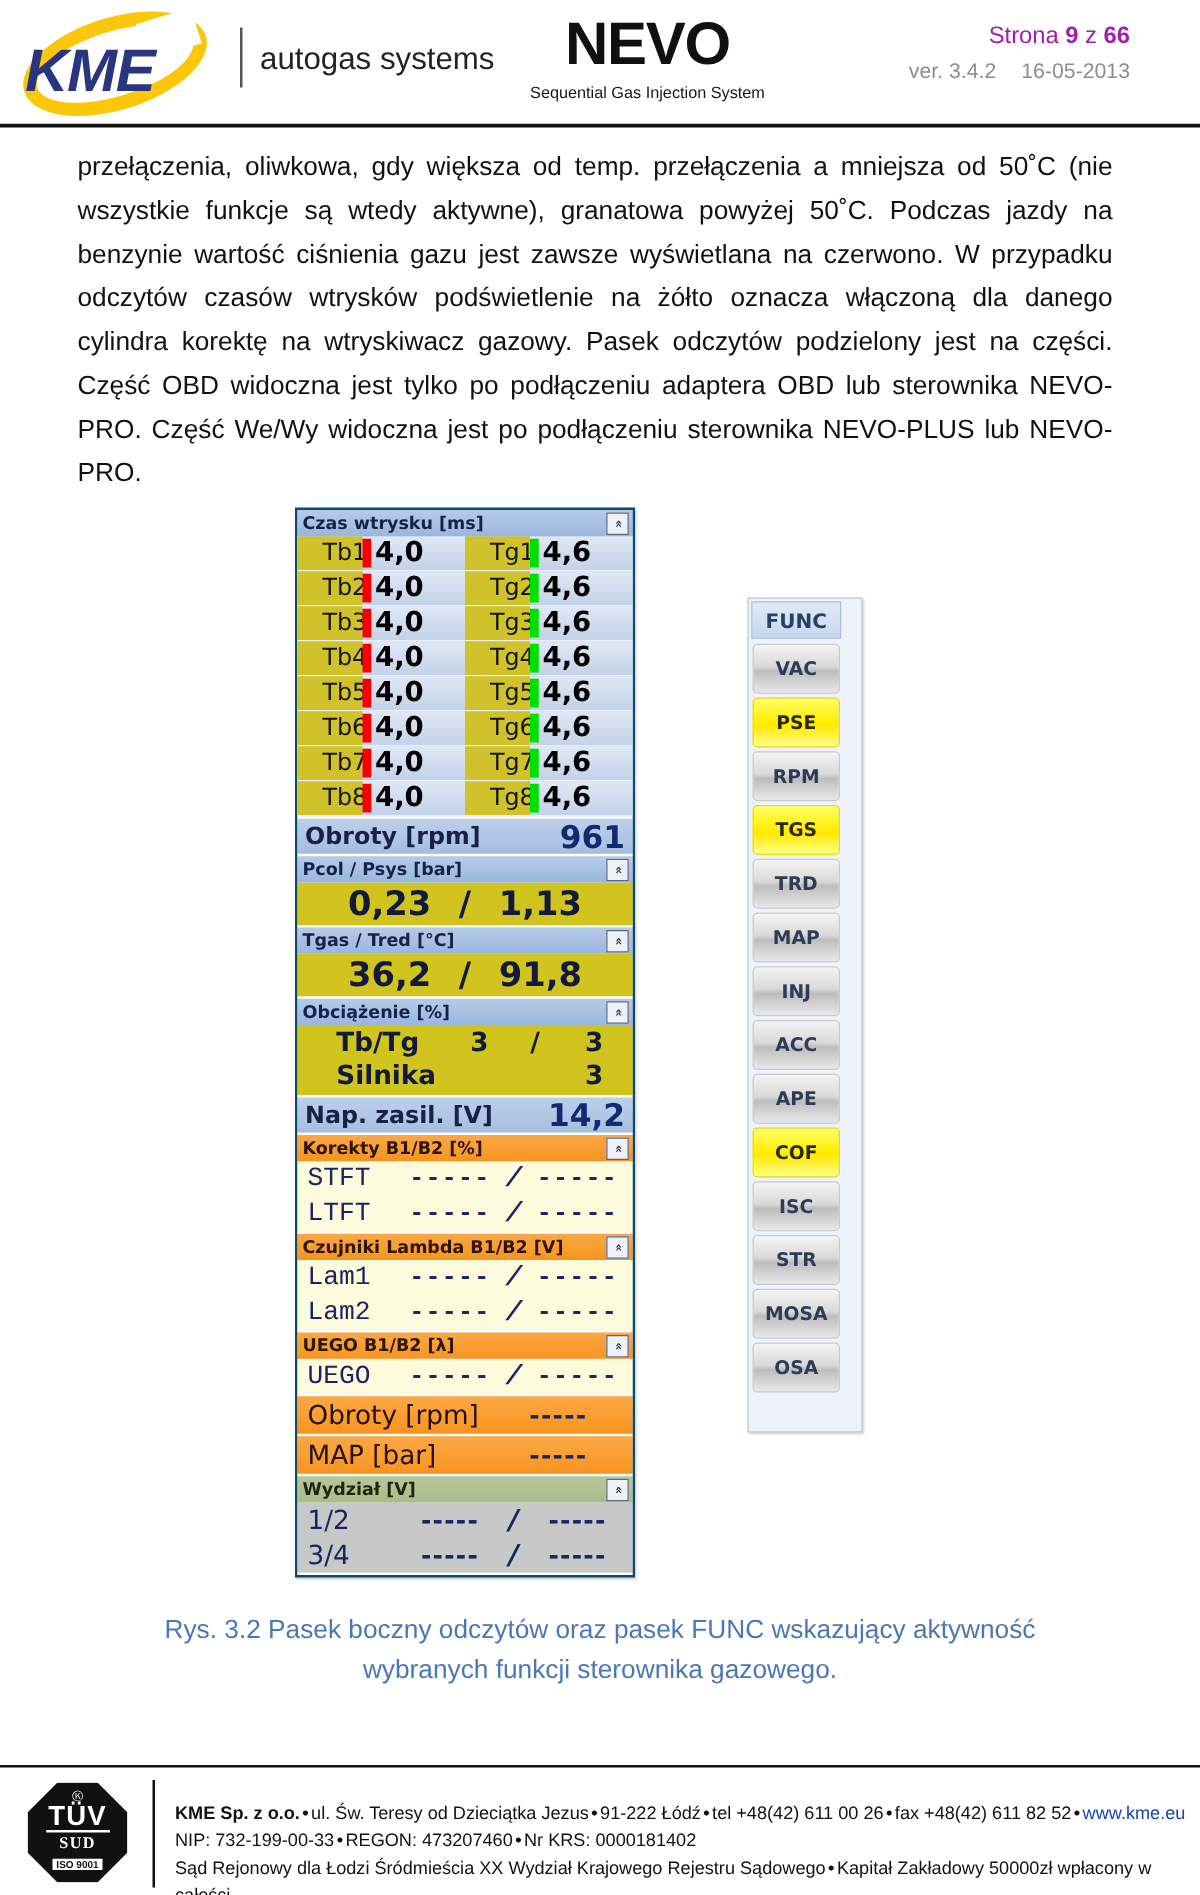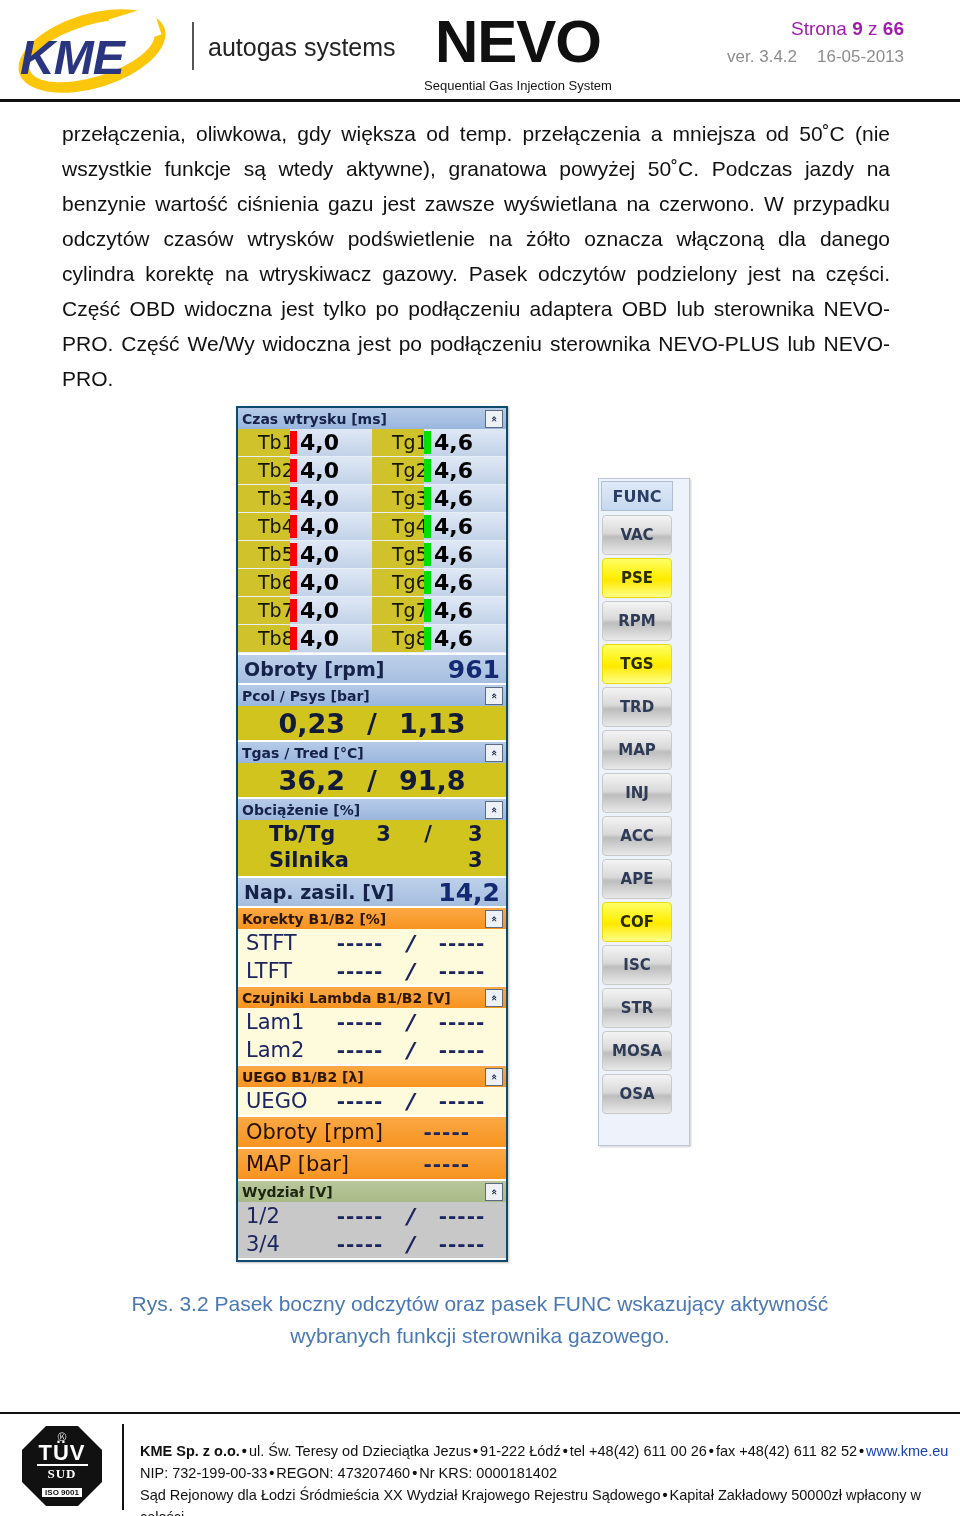--- a/index.html
+++ b/index.html
@@ -15,21 +15,21 @@
     border:11px solid #FCC60A;border-radius:50%;
     transform:rotate(-17deg);box-sizing:border-box;}
   .kme-swoosh-cut{position:absolute;left:104px;top:4px;width:46px;height:30px;
     background:#ffffff;transform:rotate(-17deg);}
   .kme-text{position:absolute;left:12px;top:22px;font-size:48px;font-weight:bold;
     font-style:italic;color:#2A3580;letter-spacing:-1px;font-family:"Liberation Sans",sans-serif;}
   .kme-divider{position:absolute;left:192px;top:22px;width:2px;height:48px;background:#555;}
   .autogas{position:absolute;left:208px;top:33px;font-size:25px;color:#232323;
     font-family:"Liberation Sans",sans-serif;white-space:nowrap;}
   .nevo-wrap{position:absolute;left:408px;top:12px;width:220px;text-align:center;}
-  .nevo-text{font-size:60px;font-weight:bold;color:#101010;letter-spacing:-1px;
+  .nevo-text{font-size:48px;font-weight:bold;color:#101010;letter-spacing:-1px;
     font-family:"Liberation Sans",sans-serif;line-height:1;position:relative;display:inline-block;}
   .nevo-sub{font-size:13px;color:#151515;margin-top:6px;font-family:"Liberation Sans",sans-serif;}
   .pagebox{position:absolute;right:56px;top:18px;text-align:right;width:260px;}
   .pageline{font-size:19px;color:#a21caf;}
   .pageline b{font-weight:bold;}
   .verline{font-size:17px;color:#8d8d8d;margin-top:7px;}
   .verline .gap{display:inline-block;width:20px;}
   .header-rule{position:absolute;left:0;top:99px;width:960px;height:3px;background:#101010;}
 
   
@@ -78,21 +78,21 @@
     justify-content:center;height:34px;font-size:27px;font-weight:bold;gap:22px;}
   .ybody .sl{font-weight:bold;}
   .ybody2{background:#d2c41f;color:#121a3a;padding:1px 0 3px 0;}
   .ybody2 .r{display:flex;align-items:center;height:26px;font-size:21px;font-weight:bold;padding-left:23px;}
   .ybody2 .r .nm{width:96px;padding-left:8px;box-sizing:border-box;}
   .ybody2 .r .a{width:56px;text-align:center;}
   .ybody2 .r .s{width:34px;text-align:center;}
   .ybody2 .r .b{width:62px;text-align:center;}
 
   
-  .obd-body{background:#fdfbdc;}
+  .obd-body{background:#fdfbdc;font-family:Liberation Mono, monospace;}
   .obd-row{display:flex;align-items:center;height:28px;color:#1b2560;}
   .obd-row .nm{width:84px;padding-left:8px;box-sizing:border-box;font-size:21px;}
   .obd-row .d1{width:76px;text-align:center;font-size:20px;font-weight:bold;letter-spacing:1px;}
   .obd-row .sp{width:26px;text-align:center;font-size:22px;font-weight:bold;font-style:italic;}
   .obd-row .d2{width:76px;text-align:center;font-size:20px;font-weight:bold;letter-spacing:1px;}
 
   
   .orow{display:flex;align-items:center;height:30px;padding:0 8px;
     background:linear-gradient(#FBA845,#F79420);color:#251000;}
   .orow .lbl{flex:1;font-size:21px;}

